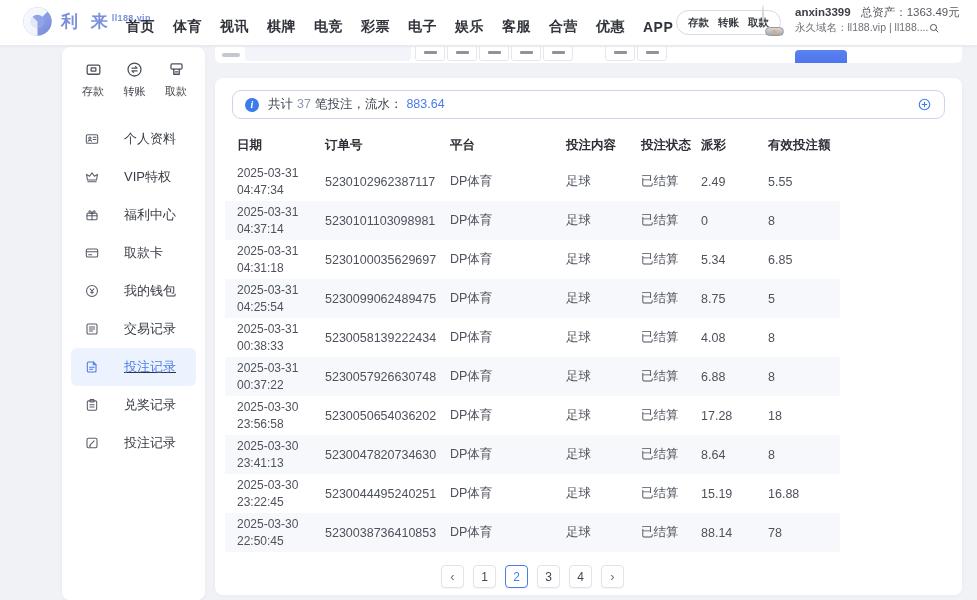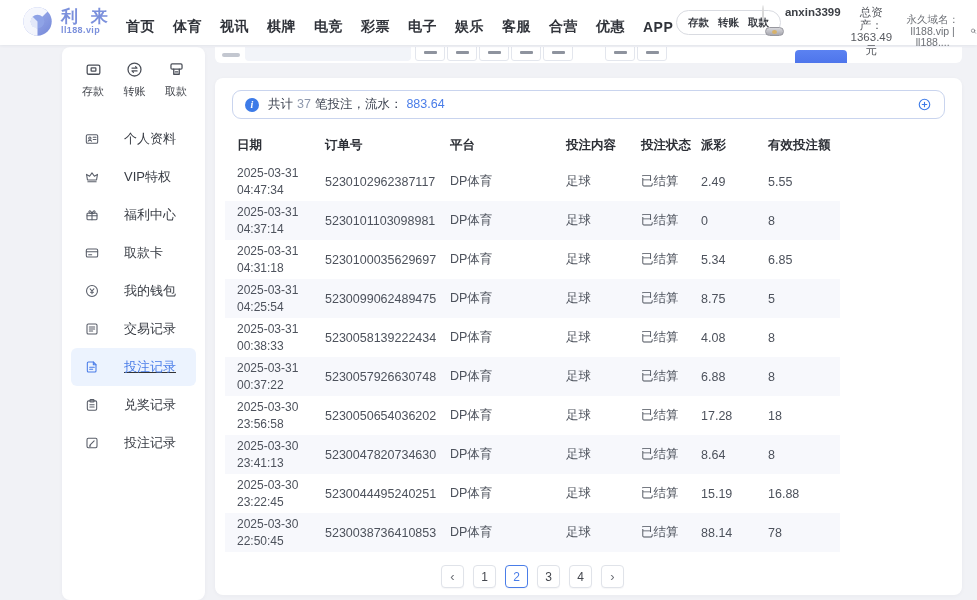--- a/index.html
+++ b/index.html
@@ -14,21 +14,21 @@
   .icon svg { width: 100%; height: 100%; display: block; }
 
   
   .header {
     position: absolute; left: 0; top: 0; width: 977px; height: 45px;
     background: #fff; box-shadow: 0 1px 3px rgba(40,50,80,.07); z-index: 5;
     display: flex; align-items: center;
   }
   .logo { position: absolute; left: 21px; top: 5px; display: flex; align-items: center; gap: 7px; cursor: pointer; }
   .logo-icon { width: 33px; height: 33px; }
-  .logo-text-wrap { display: flex; flex-direction: column; line-height: 1; }
+  .logo-text-wrap { display: flex; flex-direction: row; line-height: 1; }
   .logo-title { font-size: 17px; font-weight: bold; color: var(--logo-blue); letter-spacing: 4px; }
   .logo-domain { font-size: 9px; color: var(--logo-blue); font-weight: bold; margin-top: 1px; letter-spacing: .4px; }
   .main-nav { position: absolute; left: 126px; top: 0; height: 54px; display: flex; align-items: center; gap: 18px; }
   .nav-item { font-size: 14px; color: #30333a; font-weight: 600; white-space: nowrap; cursor: pointer; letter-spacing: .5px; }
   .wallet-pill {
     position: absolute; left: 676px; top: 10px; height: 25px;
     border: 1px solid #d9dbe1; border-radius: 13px;
     display: flex; align-items: center; gap: 9px; padding: 0 11px;
   }
   .pill-btn { font-size: 10.5px; color: #3a3d44; font-weight: 600; cursor: pointer; white-space: nowrap; }
@@ -37,21 +37,21 @@
   .avatar {
     width: 24px; height: 24px; border-radius: 50%;
     background: radial-gradient(circle at 50% 38%, #e8c49a 0 34%, #8a6748 35% 60%, #5a4638 61% 100%);
     border: 1px solid #d8d8d8; cursor: pointer;
   }
   .avatar-badge {
     position: absolute; left: 3px; top: 21px; width: 19px; height: 9px; border-radius: 5px;
     background: linear-gradient(#d8d8dc, #a8a8b0); border: 1px solid #98989f;
   }
   .avatar-badge::after { content: ""; position: absolute; left: 6px; top: 1.5px; width: 5px; height: 4px; border-radius: 50%; background: #d8b26a; }
-  .user-lines { display: flex; flex-direction: row; justify-content: center; gap: 3px; text-align: center; }
+  .user-lines { display: flex; flex-direction: column; justify-content: center; gap: 3px; }
   .user-line1 { font-size: 11.5px; color: #4a4d53; display: flex; gap: 10px; line-height: 1.1; }
   .user-name { font-weight: 700; color: #3c3f45; }
   .user-assets { color: #56595f; }
   .user-line2 { font-size: 10.5px; color: #6e7177; display: flex; align-items: center; gap: 0; line-height: 1.1; }
   .search-ic { width: 12px; height: 12px; color: #55585e; cursor: pointer; }
 
   
   .sidebar {
     position: absolute; left: 62px; top: 47px; width: 143px; height: 553px;
     background: #fff; border-radius: 8px; box-shadow: 0 1px 4px rgba(40,50,80,.04);

